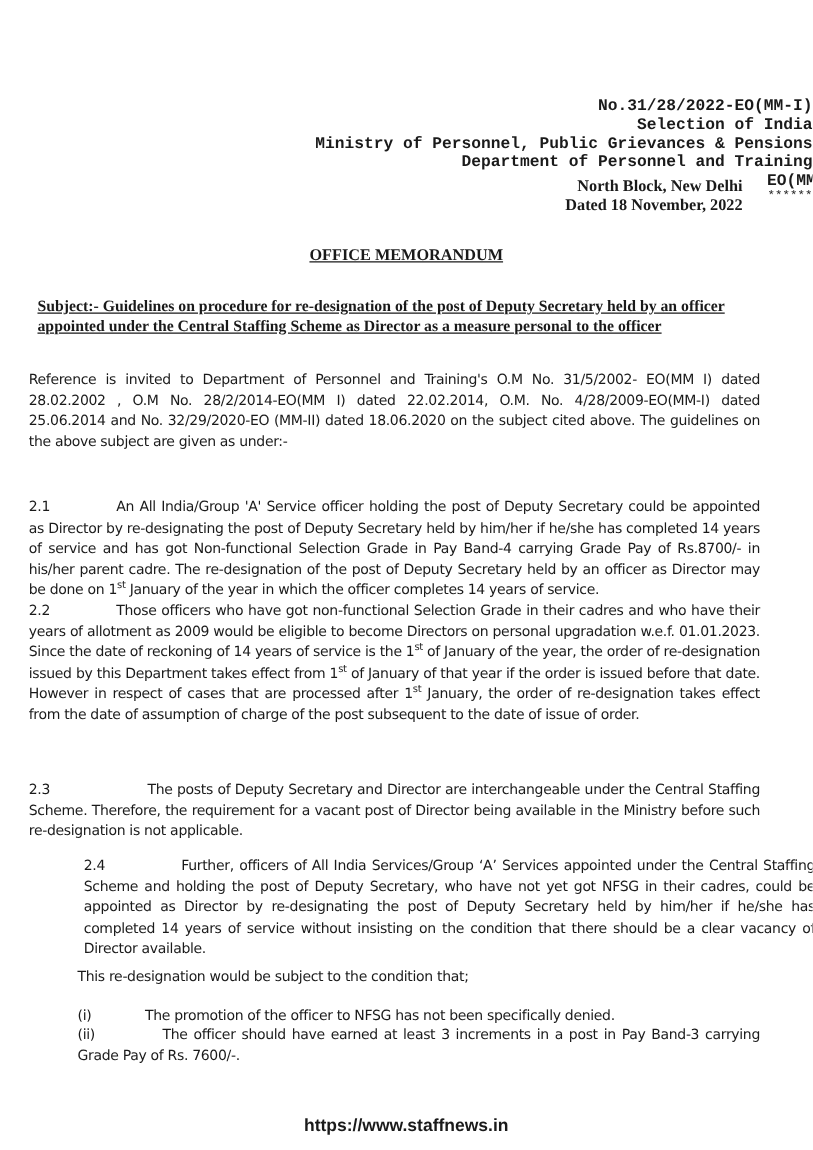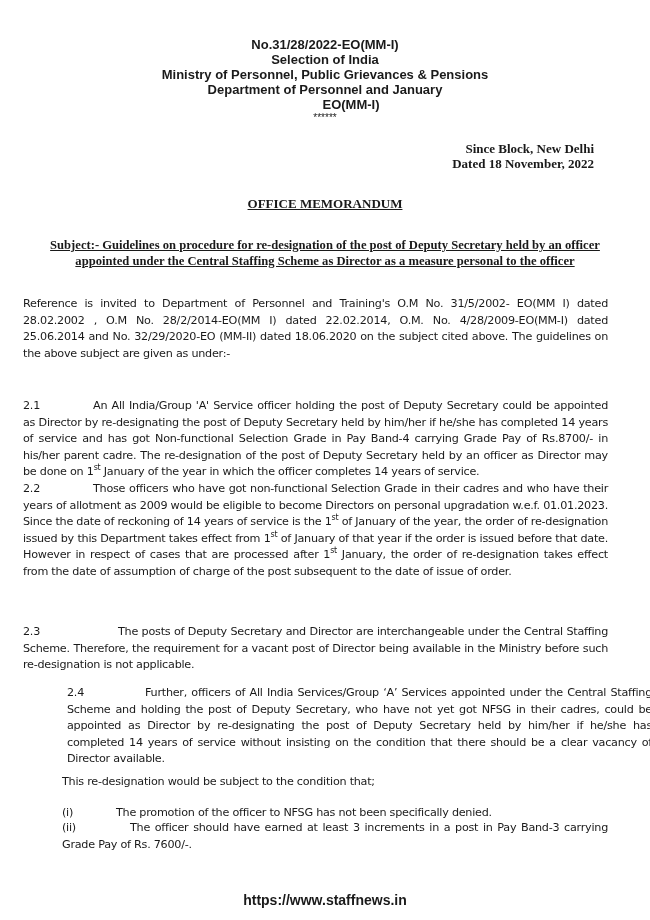--- a/index.html
+++ b/index.html
@@ -1,43 +1,43 @@
 <!DOCTYPE html>
 <html><head>
   <meta charset="utf-8">
   <style>
     html, body { margin: 0; padding: 0; background: #ffffff; }
     body { width: 650px; height: 920px; position: relative; overflow: hidden; color: #1a1a1a; }
-    .hdr { position: absolute; left: 0; width: 650px; text-align: center;
-           font-family: Liberation Sans, sans-serif; font-weight: bold; font-size: 13px; line-height: 15px; }
+    .hdr { position: absolute; left: 0; width: 650px; text-align: right;
+           font-family: Liberation Mono, monospace; font-weight: bold; font-size: 13px; line-height: 15px; margin-top: 40px; }
     .right { position: absolute; right: 56px; text-align: right;
              font-family: "Liberation Serif", serif; font-weight: bold; font-size: 13px; line-height: 15px; }
     .title { position: absolute; left: 0; width: 650px; text-align: center;
              font-family: "Liberation Serif", serif; font-weight: bold; font-size: 13px; text-decoration: underline; }
-    .subject { position: absolute; left: 30px; width: 590px; text-align: center;
+    .subject { position: absolute; left: 30px; width: 590px; 
                font-family: "Liberation Serif", serif; font-weight: bold; font-size: 12.6px; line-height: 15.5px;
                text-decoration: underline; }
     .para { position: absolute; left: 23px; width: 585px; text-align: justify;
             font-family: "DejaVu Sans", sans-serif; font-size: 11.2px; line-height: 16.6px; letter-spacing: -0.25px; }
     .num { display: inline-block; }
     sup { font-size: 8px; line-height: 0; }
     .footer { position: absolute; left: 0; width: 650px; text-align: center;
               font-family: "Liberation Sans", sans-serif; font-weight: bold; font-size: 14px; }
   </style>
 </head>
 <body>
 
 <div class="hdr" style="top:37px;">No.31/28/2022-EO(MM-I)</div>
 <div class="hdr" style="top:52px;">Selection of India</div>
 <div class="hdr" style="top:67px;">Ministry of Personnel, Public Grievances &amp; Pensions</div>
-<div class="hdr" style="top:82px;">Department of Personnel and January</div>
+<div class="hdr" style="top:82px;">Department of Personnel and Training</div>
 <div class="hdr" style="top:97px;padding-left:26px;">EO(MM-I)</div>
 <div class="hdr" style="top:110px; font-size:10px; font-weight:normal;">******</div>
 
-<div class="right" style="top:141px;">Since Block, New Delhi</div>
+<div class="right" style="top:141px;">North Block, New Delhi</div>
 <div class="right" style="top:156px;">Dated 18 November, 2022</div>
 
 <div class="title" style="top:196px;">OFFICE MEMORANDUM</div>
 
 <div class="subject" style="top:238px;">Subject:- Guidelines on procedure for re-designation of the post of Deputy Secretary held by an officer appointed under the Central Staffing Scheme as Director as a measure personal to the officer</div>
 
 <div class="para" style="top:296px;">Reference is invited to Department of Personnel and Training's O.M No. 31/5/2002- EO(MM I) dated 28.02.2002 , O.M No. 28/2/2014-EO(MM I) dated 22.02.2014, O.M. No. 4/28/2009-EO(MM-I) dated 25.06.2014 and No. 32/29/2020-EO (MM-II) dated 18.06.2020 on the subject cited above. The guidelines on the above subject are given as under:-</div>
 
 <div class="para" style="top:374px;margin-top:24px;">
   <span class="num" style="width:70px;">2.1</span><span>An All India/Group 'A' Service officer holding the post of Deputy Secretary could be appointed as Director by re-designating the post of Deputy Secretary held by him/her if he/she has completed 14 years of service and has got Non-functional Selection Grade in Pay Band-4 carrying Grade Pay of Rs.8700/- in his/her parent cadre. The re-designation of the post of Deputy Secretary held by an officer as Director may be done on 1</span><sup>st</sup><span> January of the year in which the officer completes 14 years of service.</span>

